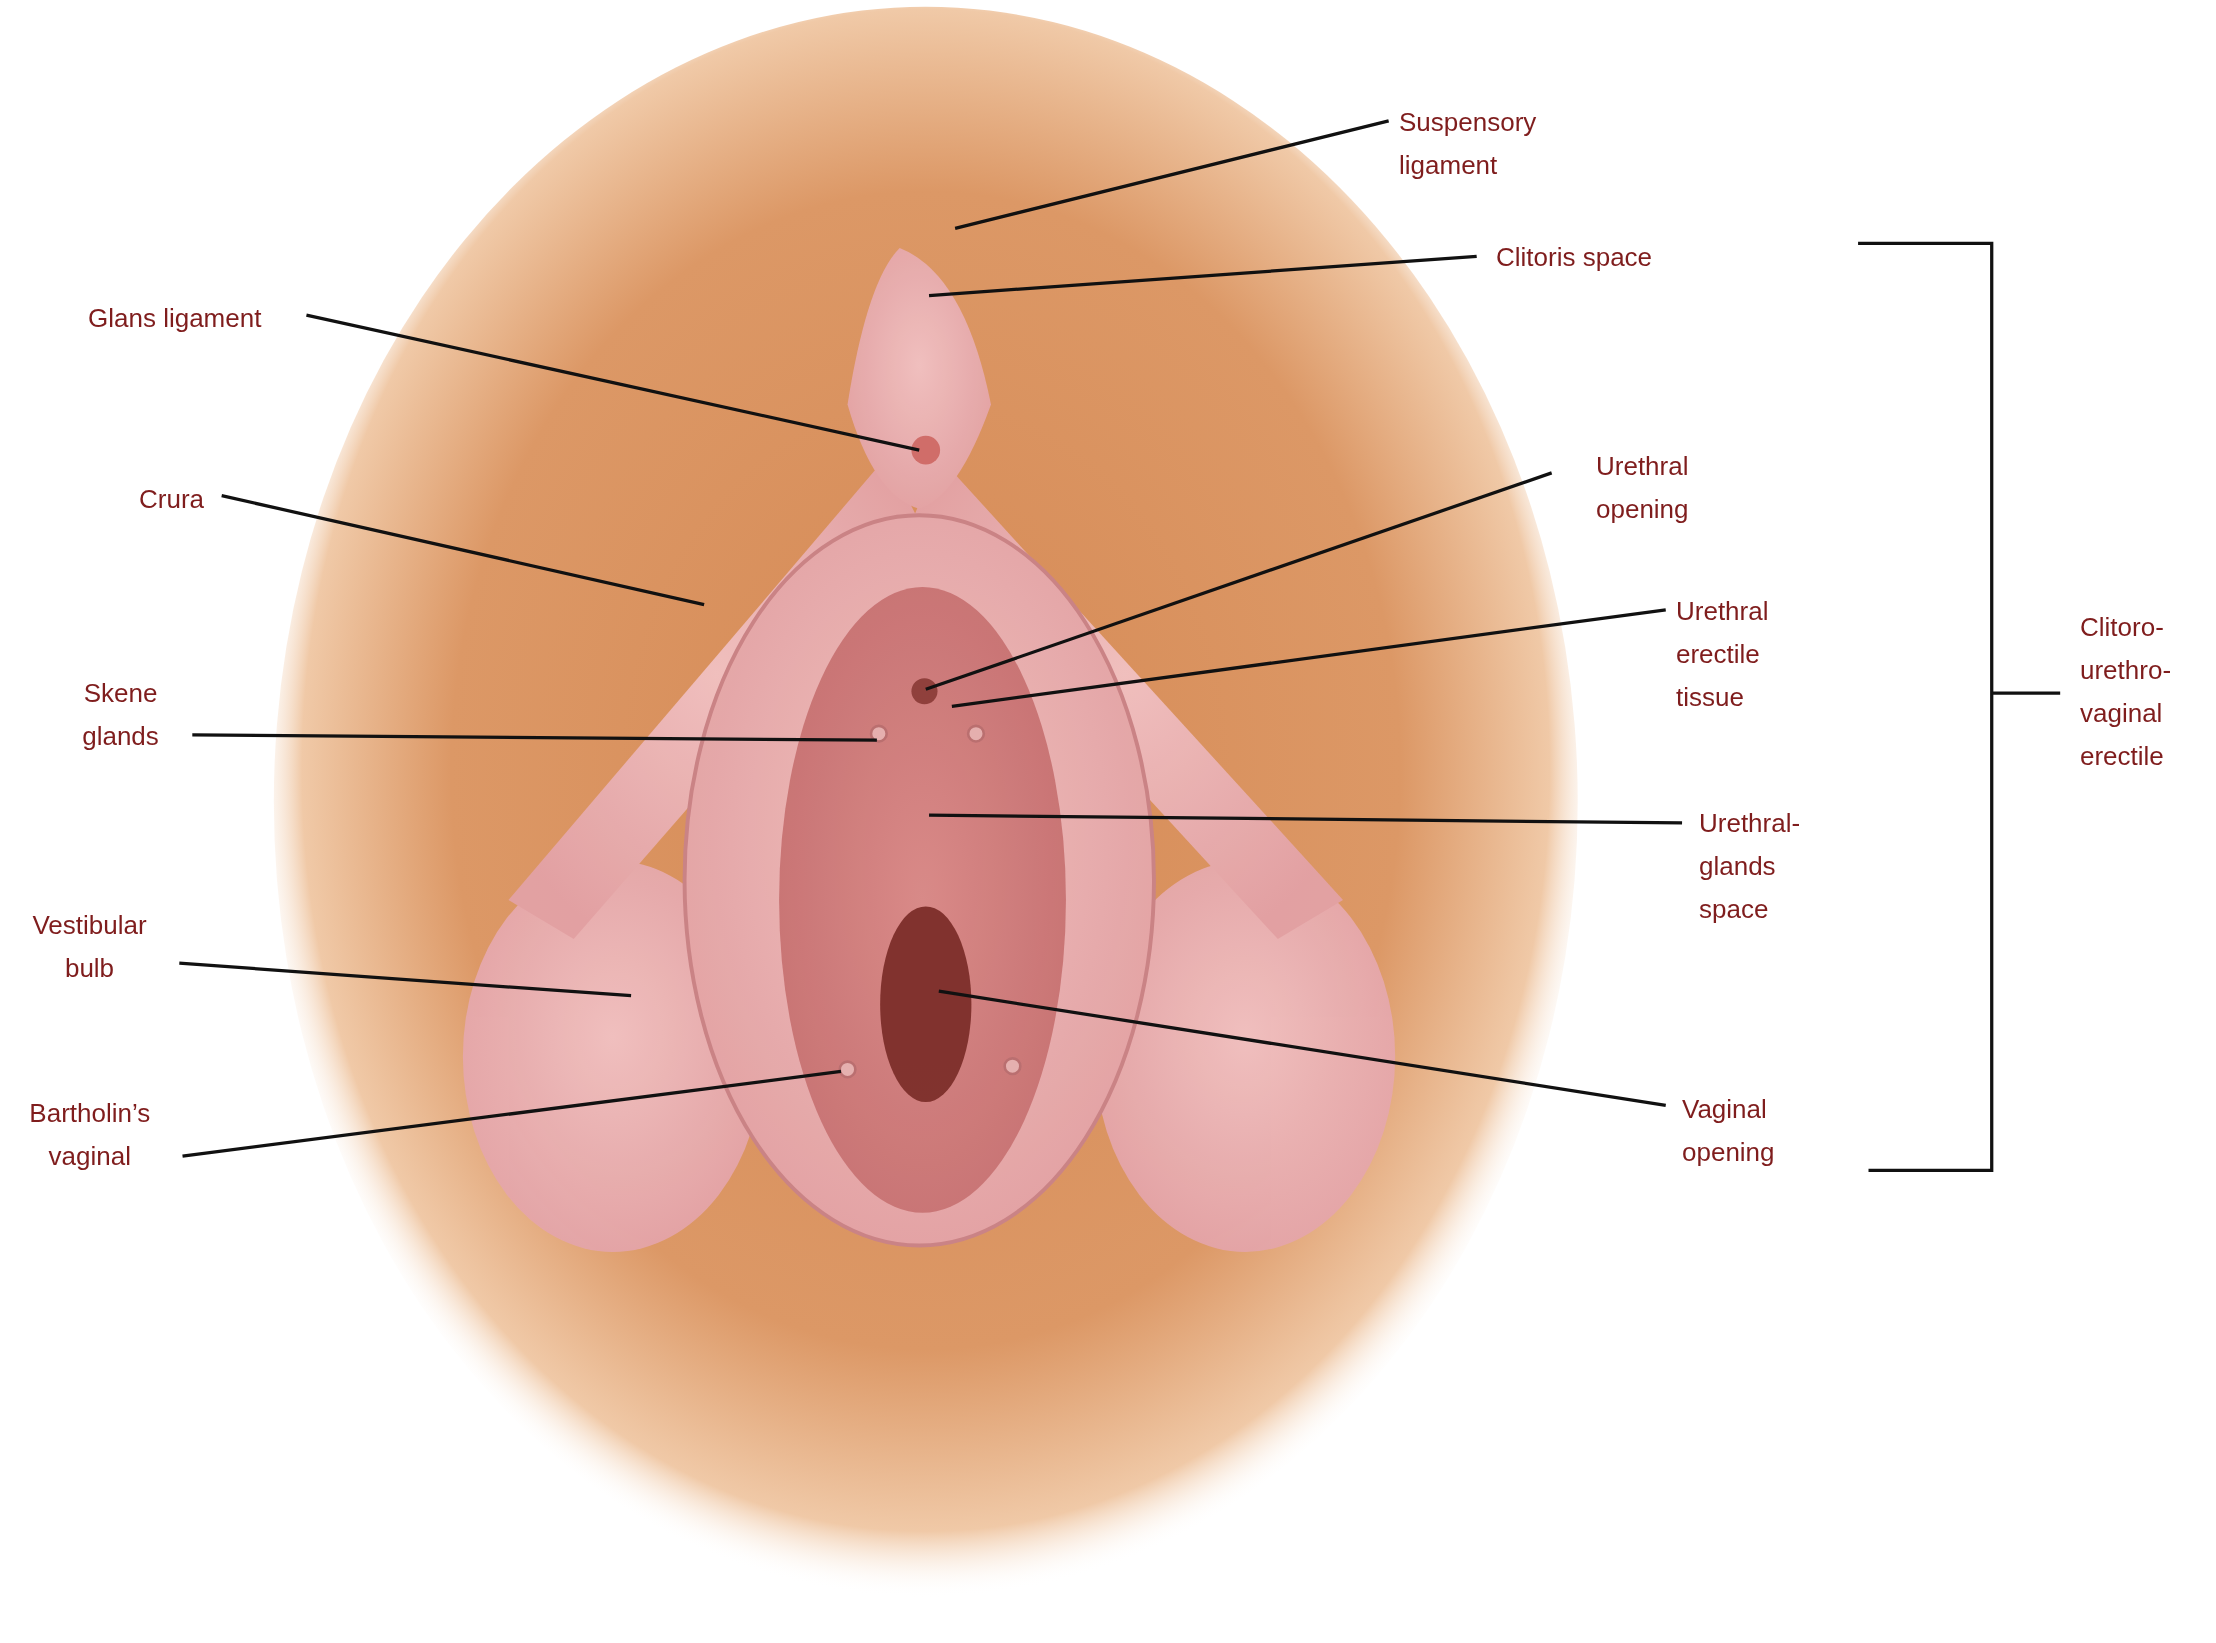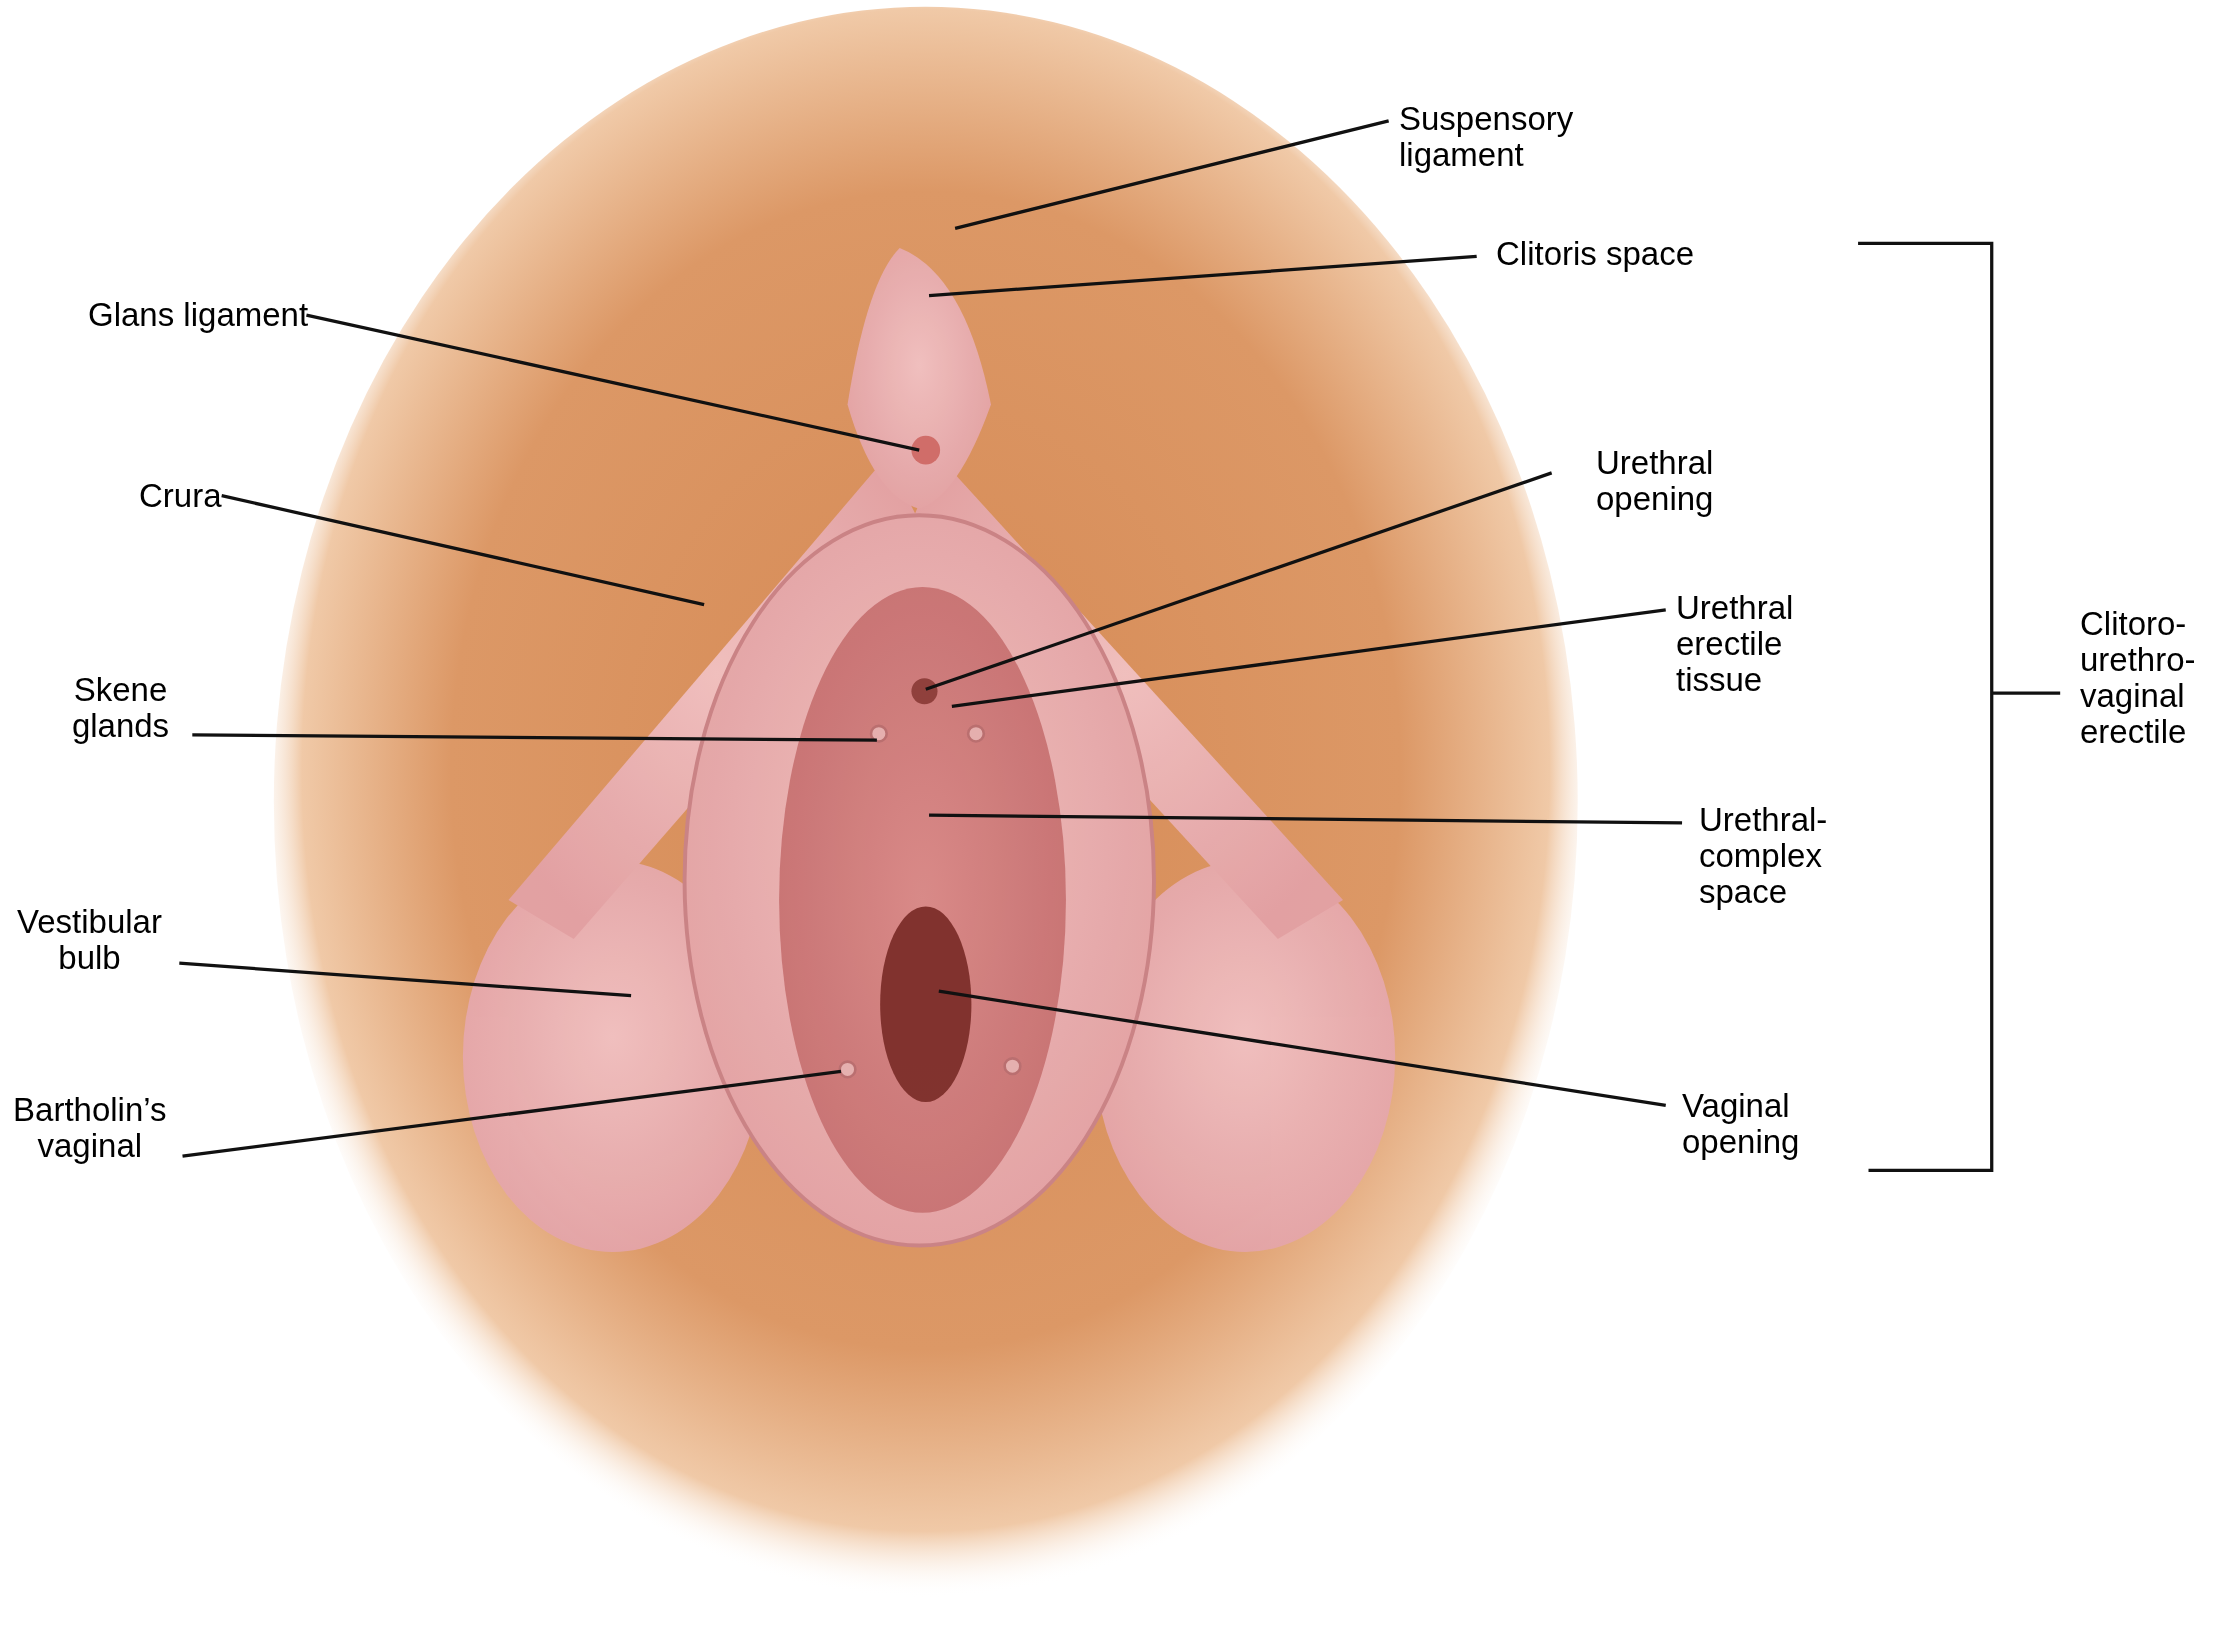--- a/index.html
+++ b/index.html
@@ -1,18 +1,18 @@
 <!DOCTYPE html>
 <html style="font-size:10.4px"><head>
 <meta charset="utf-8">
 <style>
   html,body{margin:0;padding:0;background:#ffffff;}
   body{width:2216px;height:1644px;position:relative;overflow:hidden;font-family:"Liberation Sans",sans-serif;}
   #art{position:absolute;left:0;top:0;width:2216px;height:1644px;}
-  .label{position:absolute;font-size:33px;line-height:36px;color:#000000;white-space:pre-line;}
+  .label{position:absolute;font-size:26px;line-height:43px;color:#7f1d1d;white-space:pre-line;}
   .r{text-align:center;}
 </style>
 </head>
 <body>
 
 <svg id="art" viewBox="0 0 3399 2521" xmlns="http://www.w3.org/2000/svg">
   <defs>
     <radialGradient id="skinGrad" cx="50%" cy="48%" r="52%">
       <stop offset="0%" stop-color="#d68a55"></stop>
       <stop offset="70%" stop-color="#dc9866"></stop>
@@ -72,21 +72,21 @@
 <div class="label" style="left:88px;top:297px;">Glans ligament</div>
 <div class="label" style="left:111px;top:478px;margin-left:28px;">Crura</div>
 <div class="label" style="left:1596px;top:445px;">Urethral
 opening</div>
 <div class="label" style="left:1676px;top:590px;">Urethral
 erectile
 tissue</div>
 <div class="label r" style="left:65px;top:672px;width:111px;">Skene
 glands</div>
 <div class="label" style="left:1699px;top:802px;">Urethral-
-complex
+glands
 space</div>
 <div class="label r" style="left:6.5px;top:892px;width:166px;margin-top:12px;">Vestibular
 bulb</div>
 <div class="label" style="left:1682px;top:1088px;">Vaginal
 opening</div>
 <div class="label r" style="left:3.3px;top:1092px;width:173px;">Bartholin’s
 vaginal</div>
 <div class="label" style="left:2080px;top:606px;">Clitoro-
 urethro-
 vaginal

